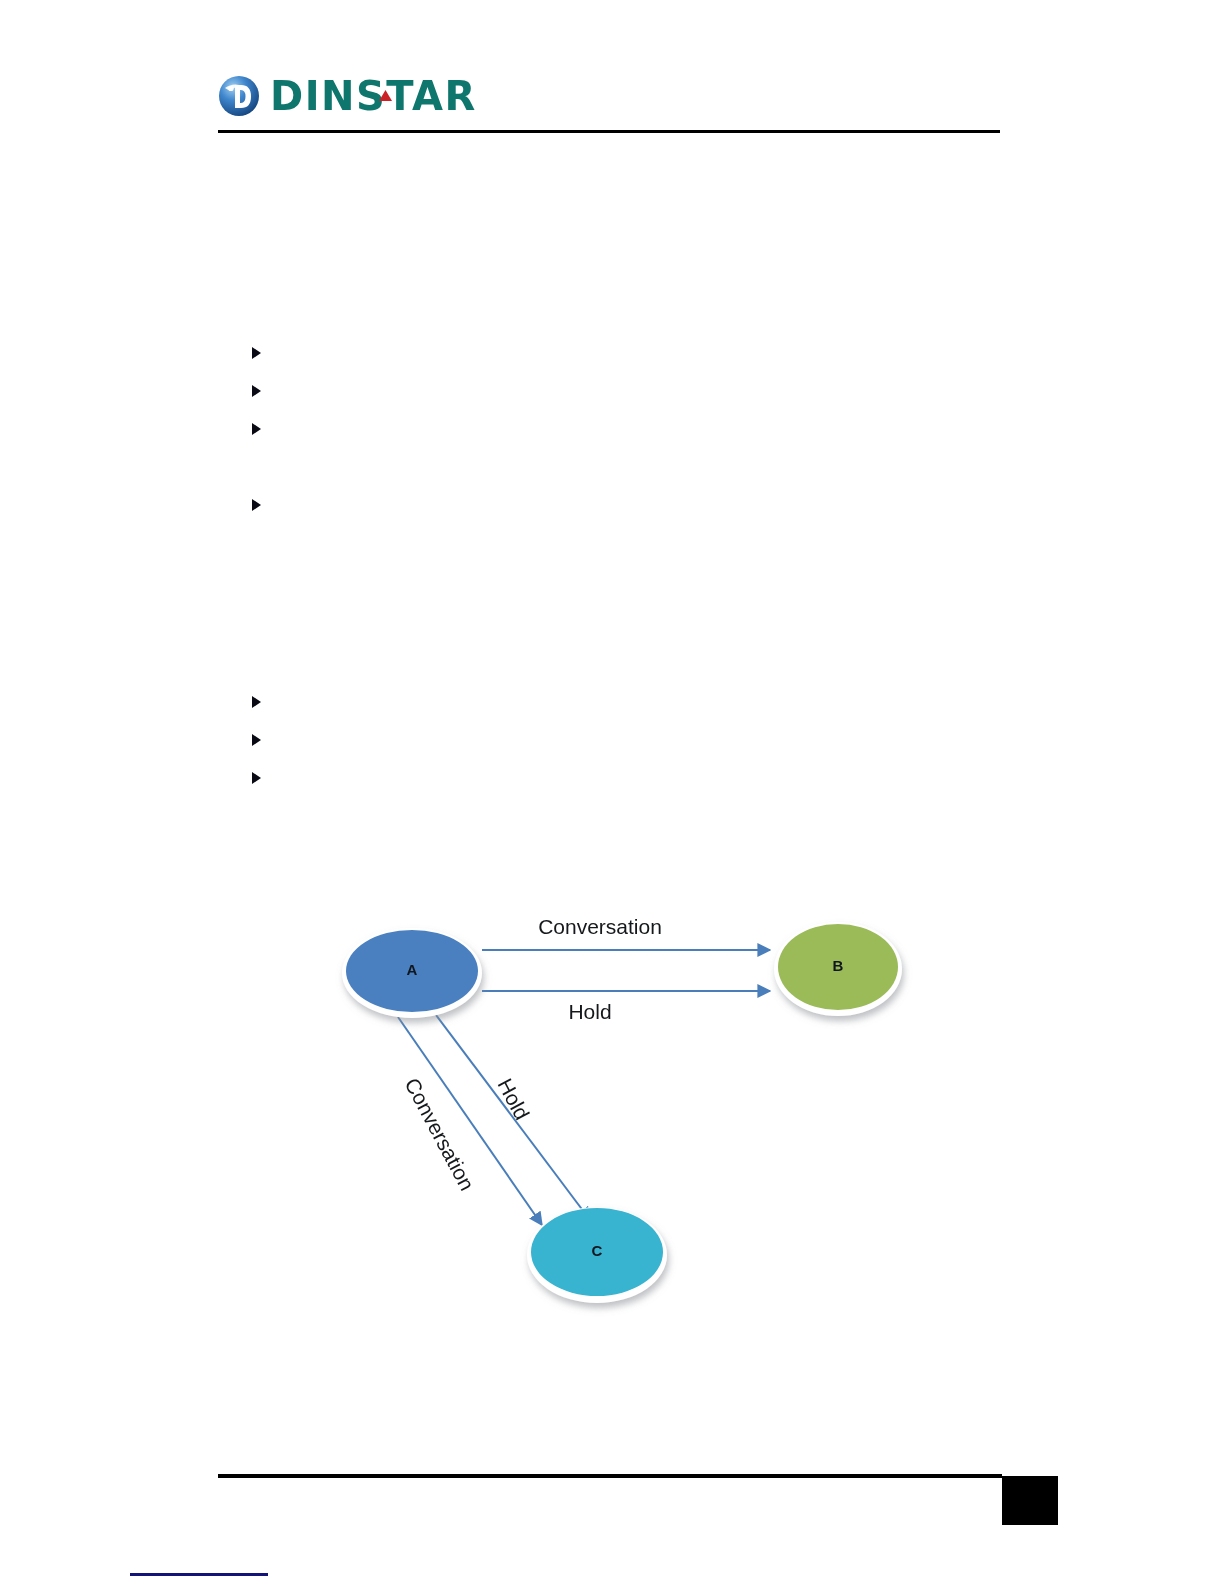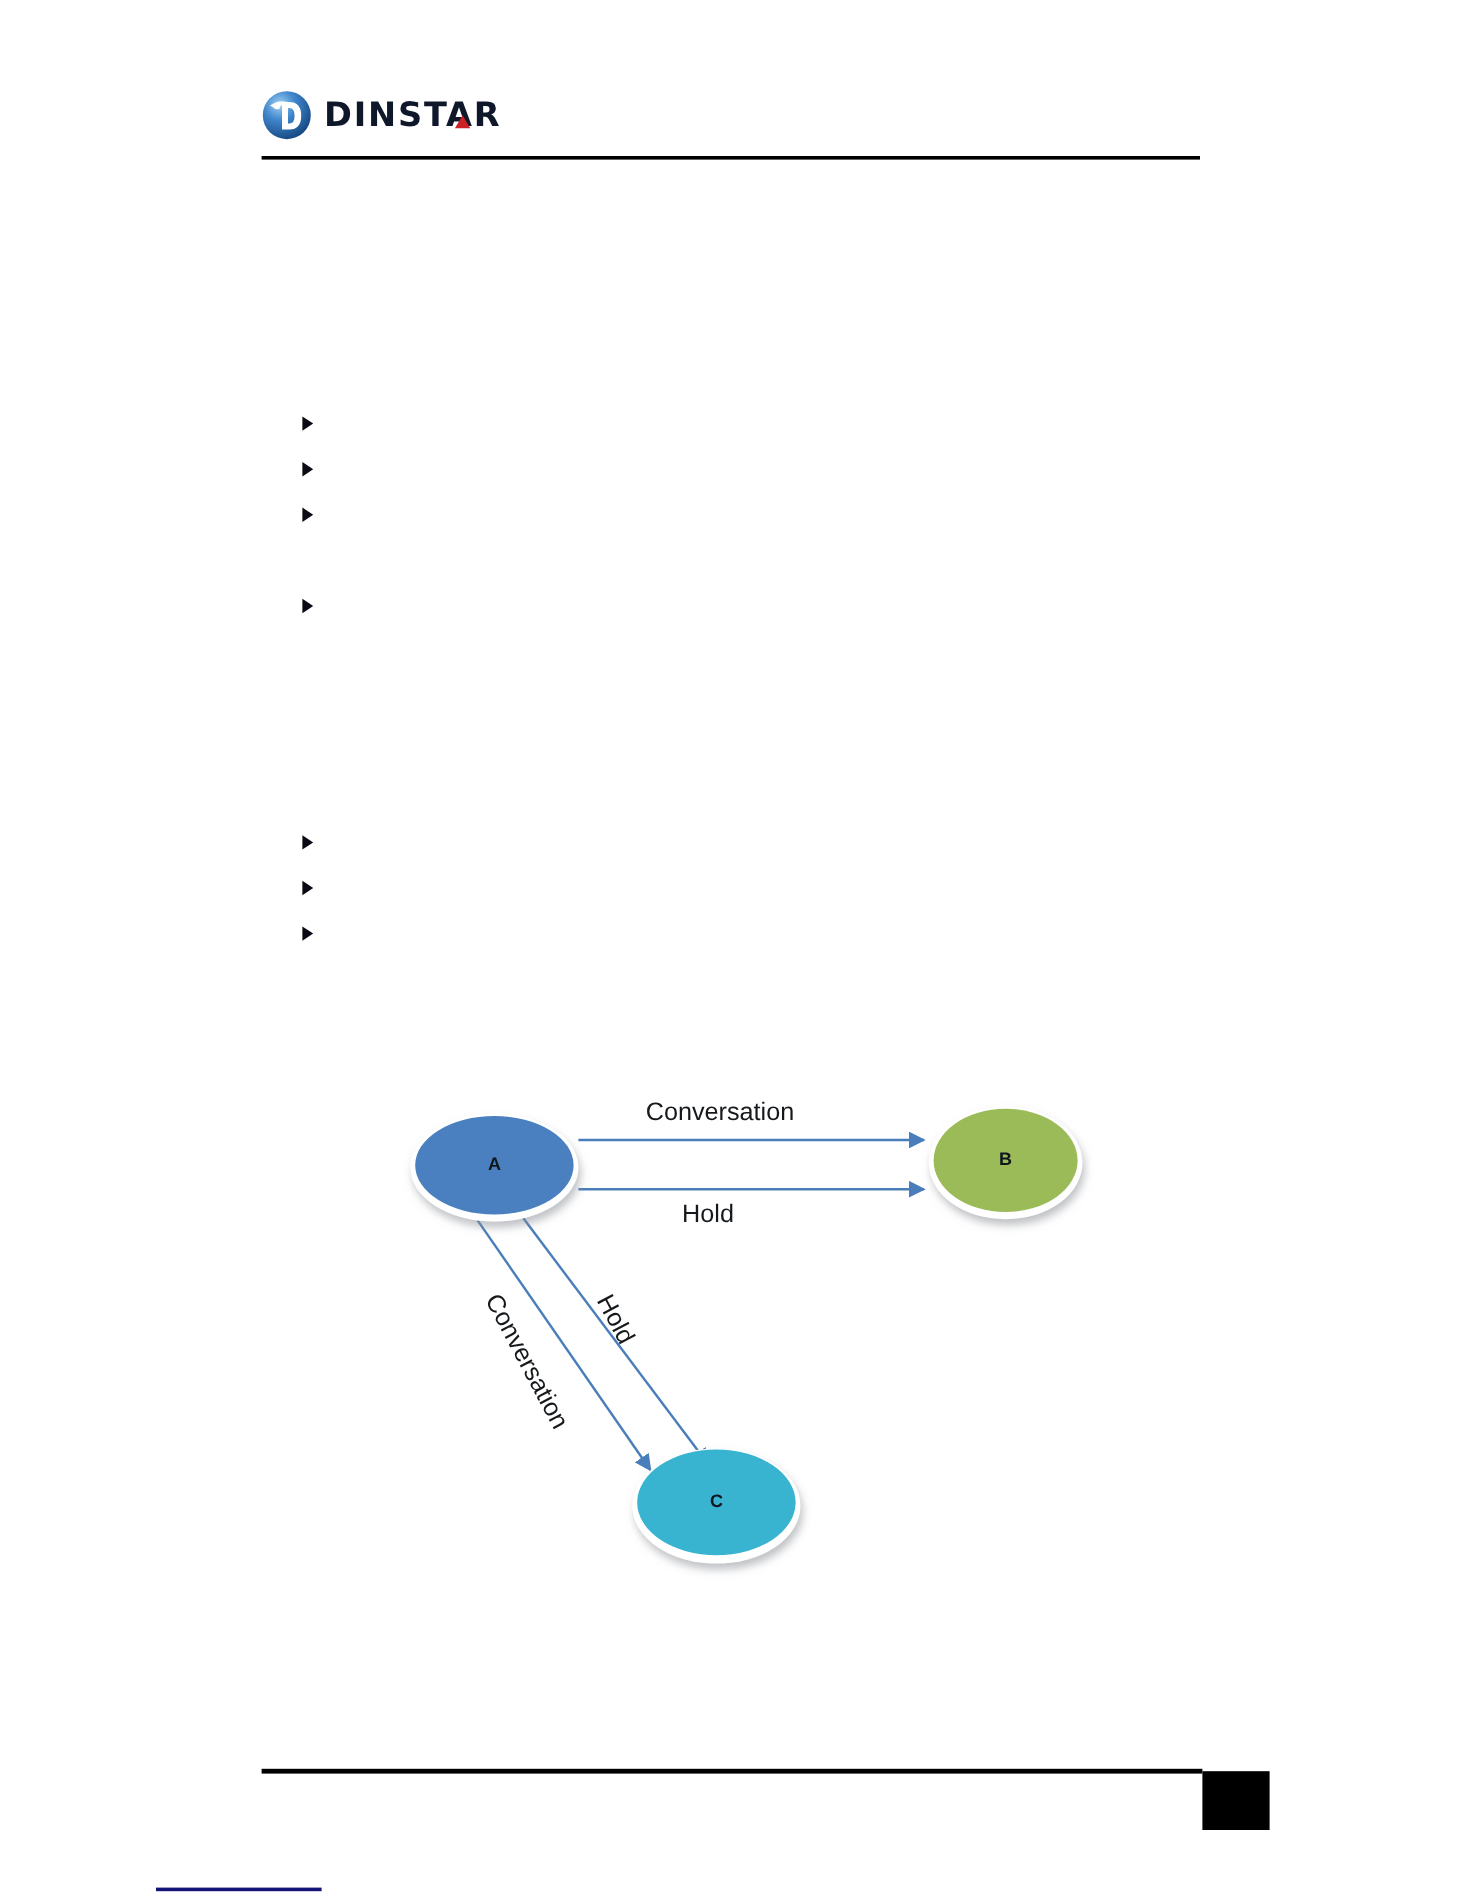--- a/index.html
+++ b/index.html
@@ -26,23 +26,23 @@
     gap: 10px;
   }
   #logo-mark {
     width: 42px;
     height: 42px;
     flex: 0 0 42px;
   }
   #logo-wordmark {
     font-family: "DejaVu Sans", sans-serif;
     font-weight: 700;
-    font-size: 28px;
+    font-size: 40px;
     letter-spacing: 1.5px;
-    color: #0f172a;
+    color: #0f766e;
     position: relative;
     line-height: 1;
     white-space: nowrap;
   }
   #header-rule {
     position: absolute;
     left: 218px;
     top: 130px;
     width: 782px;
     height: 3px;

